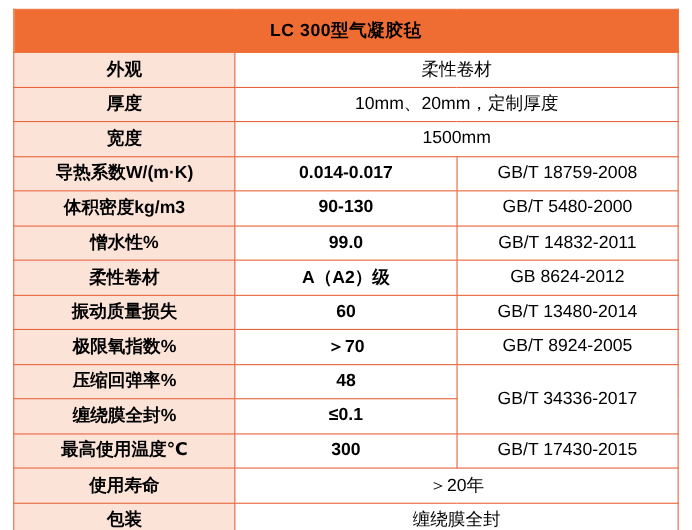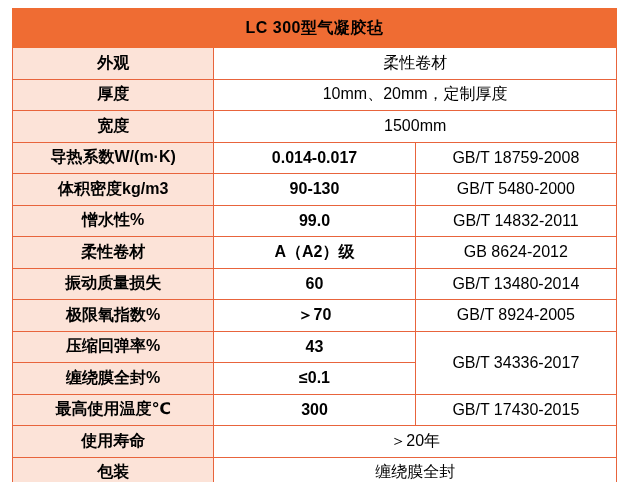--- a/index.html
+++ b/index.html
@@ -117,21 +117,21 @@
       </tr>
 
       <tr>
         <td class="label-cell">极限氧指数%</td>
         <td class="value-cell col-value">＞70</td>
         <td class="std-cell col-std">GB/T 8924-2005</td>
       </tr>
 
       <tr>
         <td class="label-cell">压缩回弹率%</td>
-        <td class="value-cell col-value">43</td>
+        <td class="value-cell col-value">48</td>
         <td class="std-cell col-std" rowspan="2">GB/T 34336-2017</td>
       </tr>
 
       <tr>
         <td class="label-cell">缠绕膜全封%</td>
         <td class="value-cell col-value">≤0.1</td>
       </tr>
 
       <tr>
         <td class="label-cell">最高使用温度℃</td>

